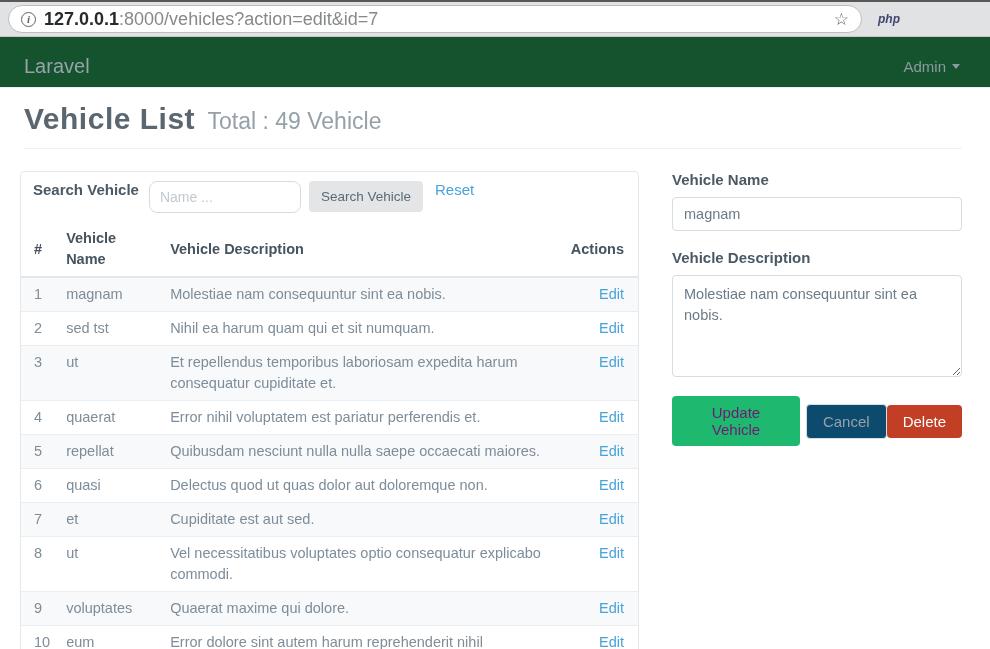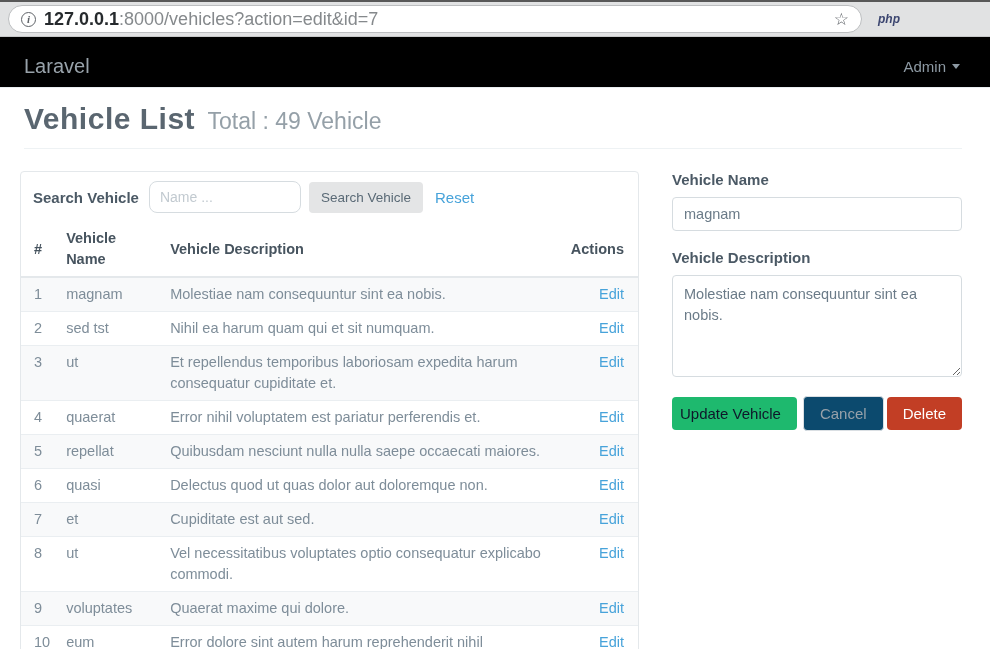--- a/index.html
+++ b/index.html
@@ -15,21 +15,21 @@
     color:#5f6368; font-size:11px; font-weight:bold; display:flex; align-items:center;
     justify-content:center; margin-right:8px; flex:0 0 auto; font-style:italic;
     font-family:"Liberation Serif", serif; }
   .url { font-size:18px; color:#85898c; white-space:nowrap; overflow:hidden; flex:1; }
   .url b { color:#262a2d; font-weight:bold; }
   .star { color:#5f6368; font-size:17px; margin-left:8px; flex:0 0 auto; cursor:pointer; }
   .php-badge { font-size:12px; font-weight:bold; font-style:italic; color:#3c4670;
     margin-left:16px; }
 
   
-  .navbar { height:51px; background:#000000; border-bottom:1px solid #e9eef1;
+  .navbar { height:51px; background:#14532d; border-bottom:1px solid #e9eef1;
     display:flex; align-items:center; justify-content:space-between; padding:8px 30px 0 24px; }
   .brand { font-size:20px; color:#98a2aa; }
   .user-menu { font-size:15px; color:#8d99a3; cursor:pointer; display:flex; align-items:center; }
   .caret { display:inline-block; width:0; height:0; margin-left:6px;
     border-left:4px solid transparent; border-right:4px solid transparent;
     border-top:5px solid #8d99a3; }
 
   
   .page-head { position:relative; padding:14px 28px 0 24px; }
   .page-title { display:inline; font-size:30px; font-weight:700; color:#5a6670; letter-spacing:.5px; }
@@ -40,21 +40,21 @@
     padding:9px 18px; }
   .rule { border:none; border-top:1px solid #eef2f4; margin:12px 0 0 0; }
 
   
   .content { display:flex; padding:22px 28px 0 20px; align-items:flex-start; }
   .left-col { flex:0 0 619px; }
   .right-col { flex:0 0 290px; margin-left:auto; }
 
   
   .panel { border:1px solid #e4e8eb; border-radius:4px 4px 0 0; background:#fff; }
-  .search-bar { display:flex; align-items:center; padding:9px 12px; }
+  .search-bar { display:flex; align-items:flex-start; padding:9px 12px; }
   .search-label { font-size:15px; font-weight:bold; color:#4b5965; margin-right:10px; white-space:nowrap; }
   .search-input { width:152px; height:32px; border:1px solid #d6dce0; border-radius:8px;
     padding:0 10px; font-size:14px; color:#6b7b88; font-family:"Liberation Sans", sans-serif; }
   .search-input::placeholder { color:#c2cad0; }
   .btn-search { background:#e4e5e6; color:#5a6a76; font-size:13.5px; padding:8px 12px; margin-left:8px; }
   .reset-link { font-size:15px; color:#47a3da; text-decoration:none; margin-left:12px; }
 
   table { width:100%; border-collapse:collapse; font-size:14.5px; }
   th { text-align:left; padding:6px 8px; color:#47545f; font-weight:bold;
     border-bottom:2px solid #e4e8eb; line-height:21px; }
@@ -70,21 +70,21 @@
 
   
   .form-label { display:block; font-size:15px; font-weight:bold; color:#4b5965; margin-bottom:9px; }
   .form-input { width:100%; height:34px; border:1px solid #d6dce0; border-radius:4px;
     padding:0 11px; font-size:14.5px; color:#6b7b88; margin-bottom:18px;
     font-family:"Liberation Sans", sans-serif; }
   .form-textarea { width:100%; height:102px; border:1px solid #d6dce0; border-radius:4px;
     padding:8px 11px; font-size:14.5px; color:#6b7b88; line-height:21px; resize:vertical;
     font-family:"Liberation Sans", sans-serif; margin-bottom:15px; }
   .btn-row { display:flex; align-items:center; }
-  .btn-update { background:var(--green); color:#0f172a;padding-left:8px; }
+  .btn-update { background:var(--green); color:#701a75; }
   .btn-cancel { background:#0c4a6e; border:1px solid #dadfe3; color:#97a1aa; margin-left:6px; }
   .btn-delete { background:var(--red); color:#fff; margin-left:auto; }
 
   :root { --green:#1eb96e; --red:#c23e25; }
 </style>
 </head>
 <body>
 
 <div class="chrome">
   <div class="omnibox">

